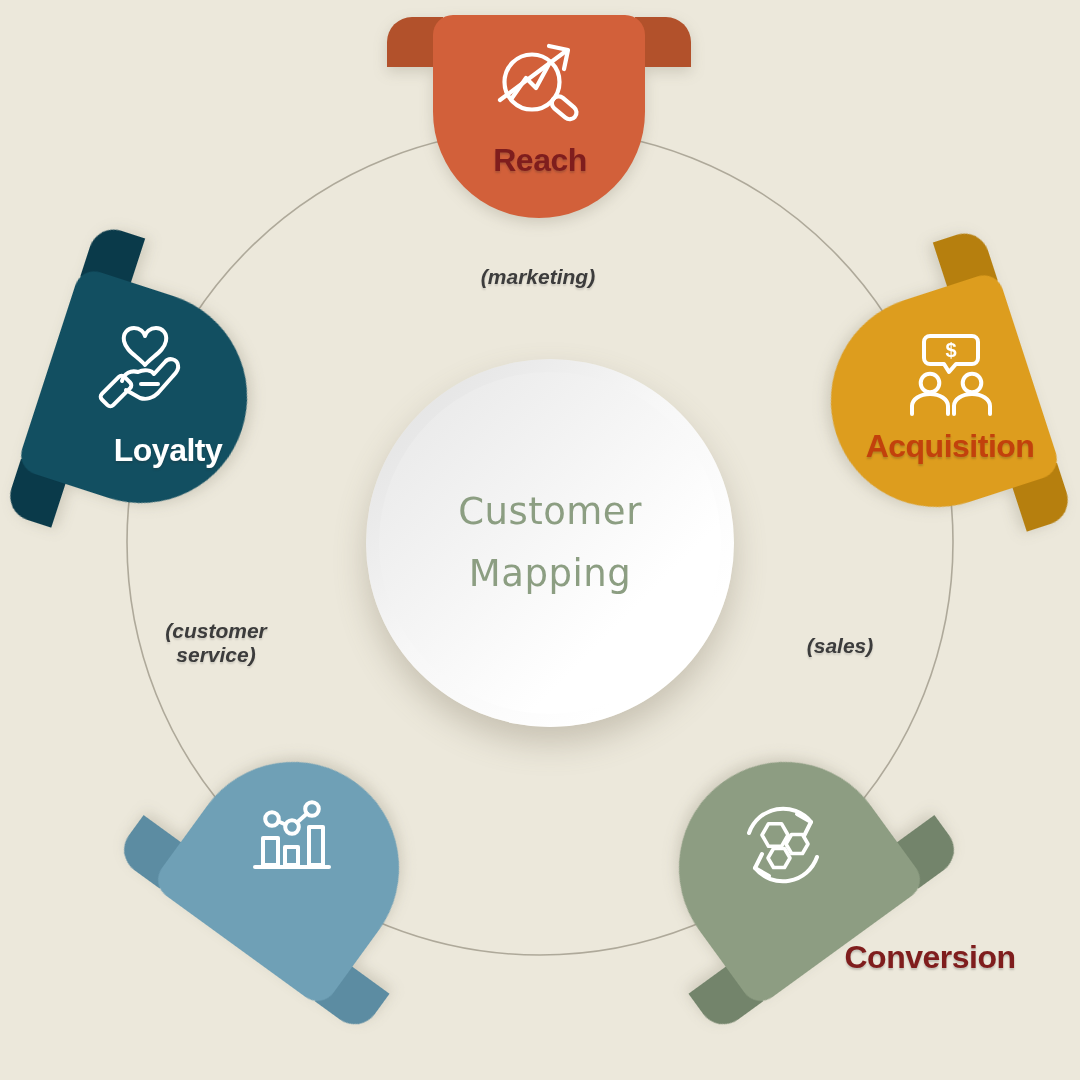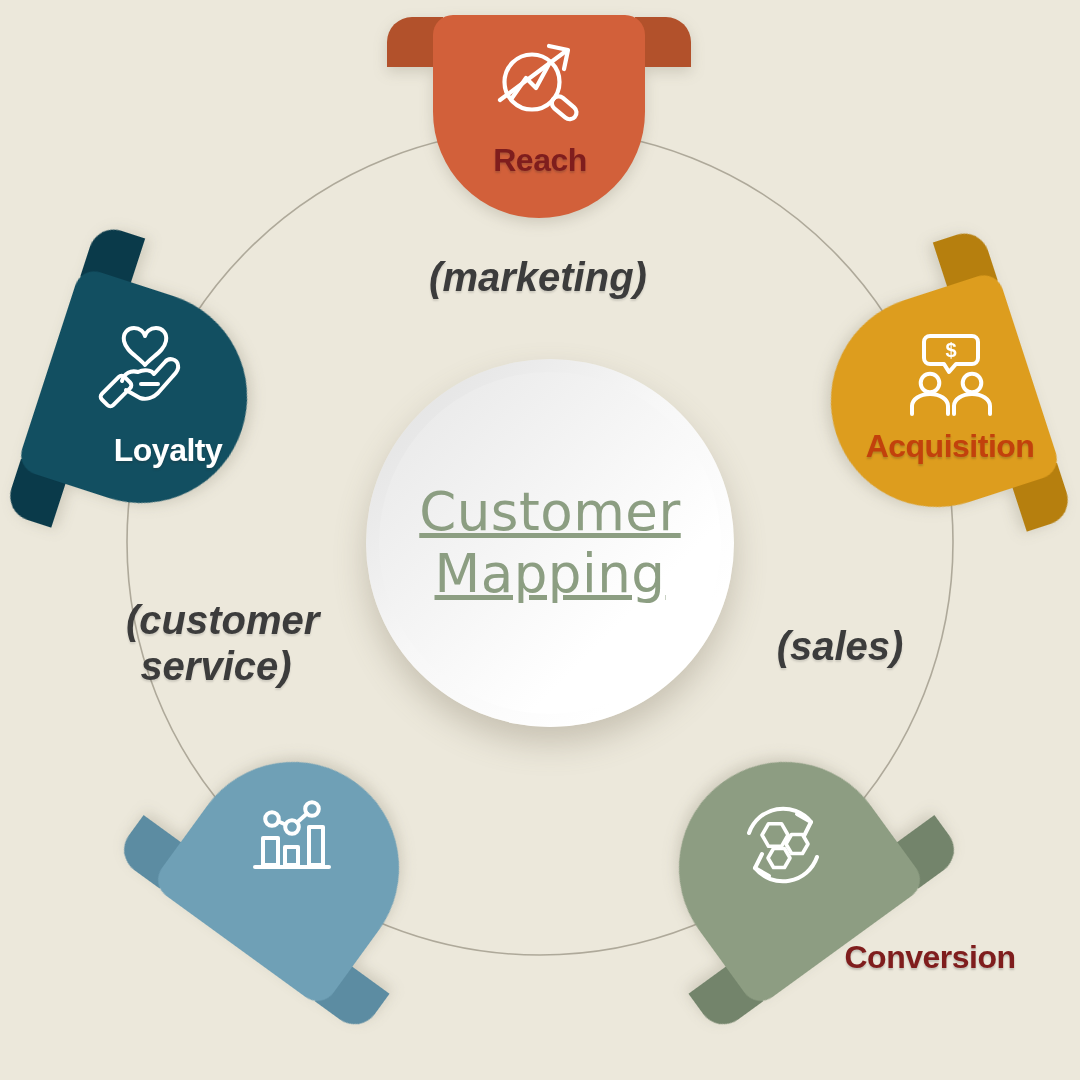--- a/index.html
+++ b/index.html
@@ -24,22 +24,22 @@
     position:absolute;left:366px;top:359px;width:368px;height:368px;border-radius:50%;
     background:linear-gradient(135deg,#dedede 0%,#f7f7f7 45%,#ffffff 80%);
     box-shadow:0 16px 32px rgba(115,105,85,.30);z-index:3;
   }
   #center-inner{
     position:absolute;inset:13px;border-radius:50%;
     background:linear-gradient(135deg,#e9e9e9 8%,#ffffff 72%);
     display:flex;align-items:center;justify-content:center;text-align:center;
   }
   #diagram-title{
-    font-family:"DejaVu Sans",sans-serif;font-size:53px;font-weight:400;
-    line-height:62px;letter-spacing:.5px;text-decoration:underline;
+    font-family:"DejaVu Sans",sans-serif;font-size:37px;font-weight:400;
+    line-height:62px;letter-spacing:.5px;
   }
   
   .icon{position:absolute;width:100px;height:100px;z-index:4;}
   #icon-reach{left:488px;top:34px;}
   #icon-acquisition{left:899px;top:324px;}
   #icon-conversion{left:733px;top:795px;}
   #icon-retention{left:245px;top:783px;}
   #icon-loyalty{left:95px;top:320px;}
   
   .stage-label{
@@ -47,21 +47,21 @@
     font-weight:bold;font-size:32px;letter-spacing:-.5px;text-align:center;
     color:#3C3C3C;white-space:nowrap;text-shadow:0 2px 2px rgba(40,40,40,.22);
   }
   #label-reach{left:540px;top:160px;}
   #label-acquisition{left:950px;top:446px;}
   #label-conversion{left:930px;top:957px;}
   #label-retention{left:131px;top:971px;width:200px;white-space:normal;line-height:1.2;}
   #label-loyalty{left:132px;top:450px;margin-left:36px;}
   .dept-label{
     position:absolute;transform:translate(-50%,-50%);z-index:5;
-    font-style:italic;font-weight:600;font-size:40px;color:#3C3C3C;
+    font-style:italic;font-weight:600;font-size:21px;color:#3C3C3C;
     text-align:center;white-space:nowrap;text-shadow:0 2px 2px rgba(40,40,40,.15);
   }
   #dept-marketing{left:538px;top:277px;}
   #dept-sales{left:840px;top:646px;}
   #dept-customer-service{left:216px;top:643px;width:180px;white-space:normal;line-height:1.15;}
 </style>
 </head>
 <body>
 
 <div id="canvas" style="background: rgb(236, 232, 219);">

